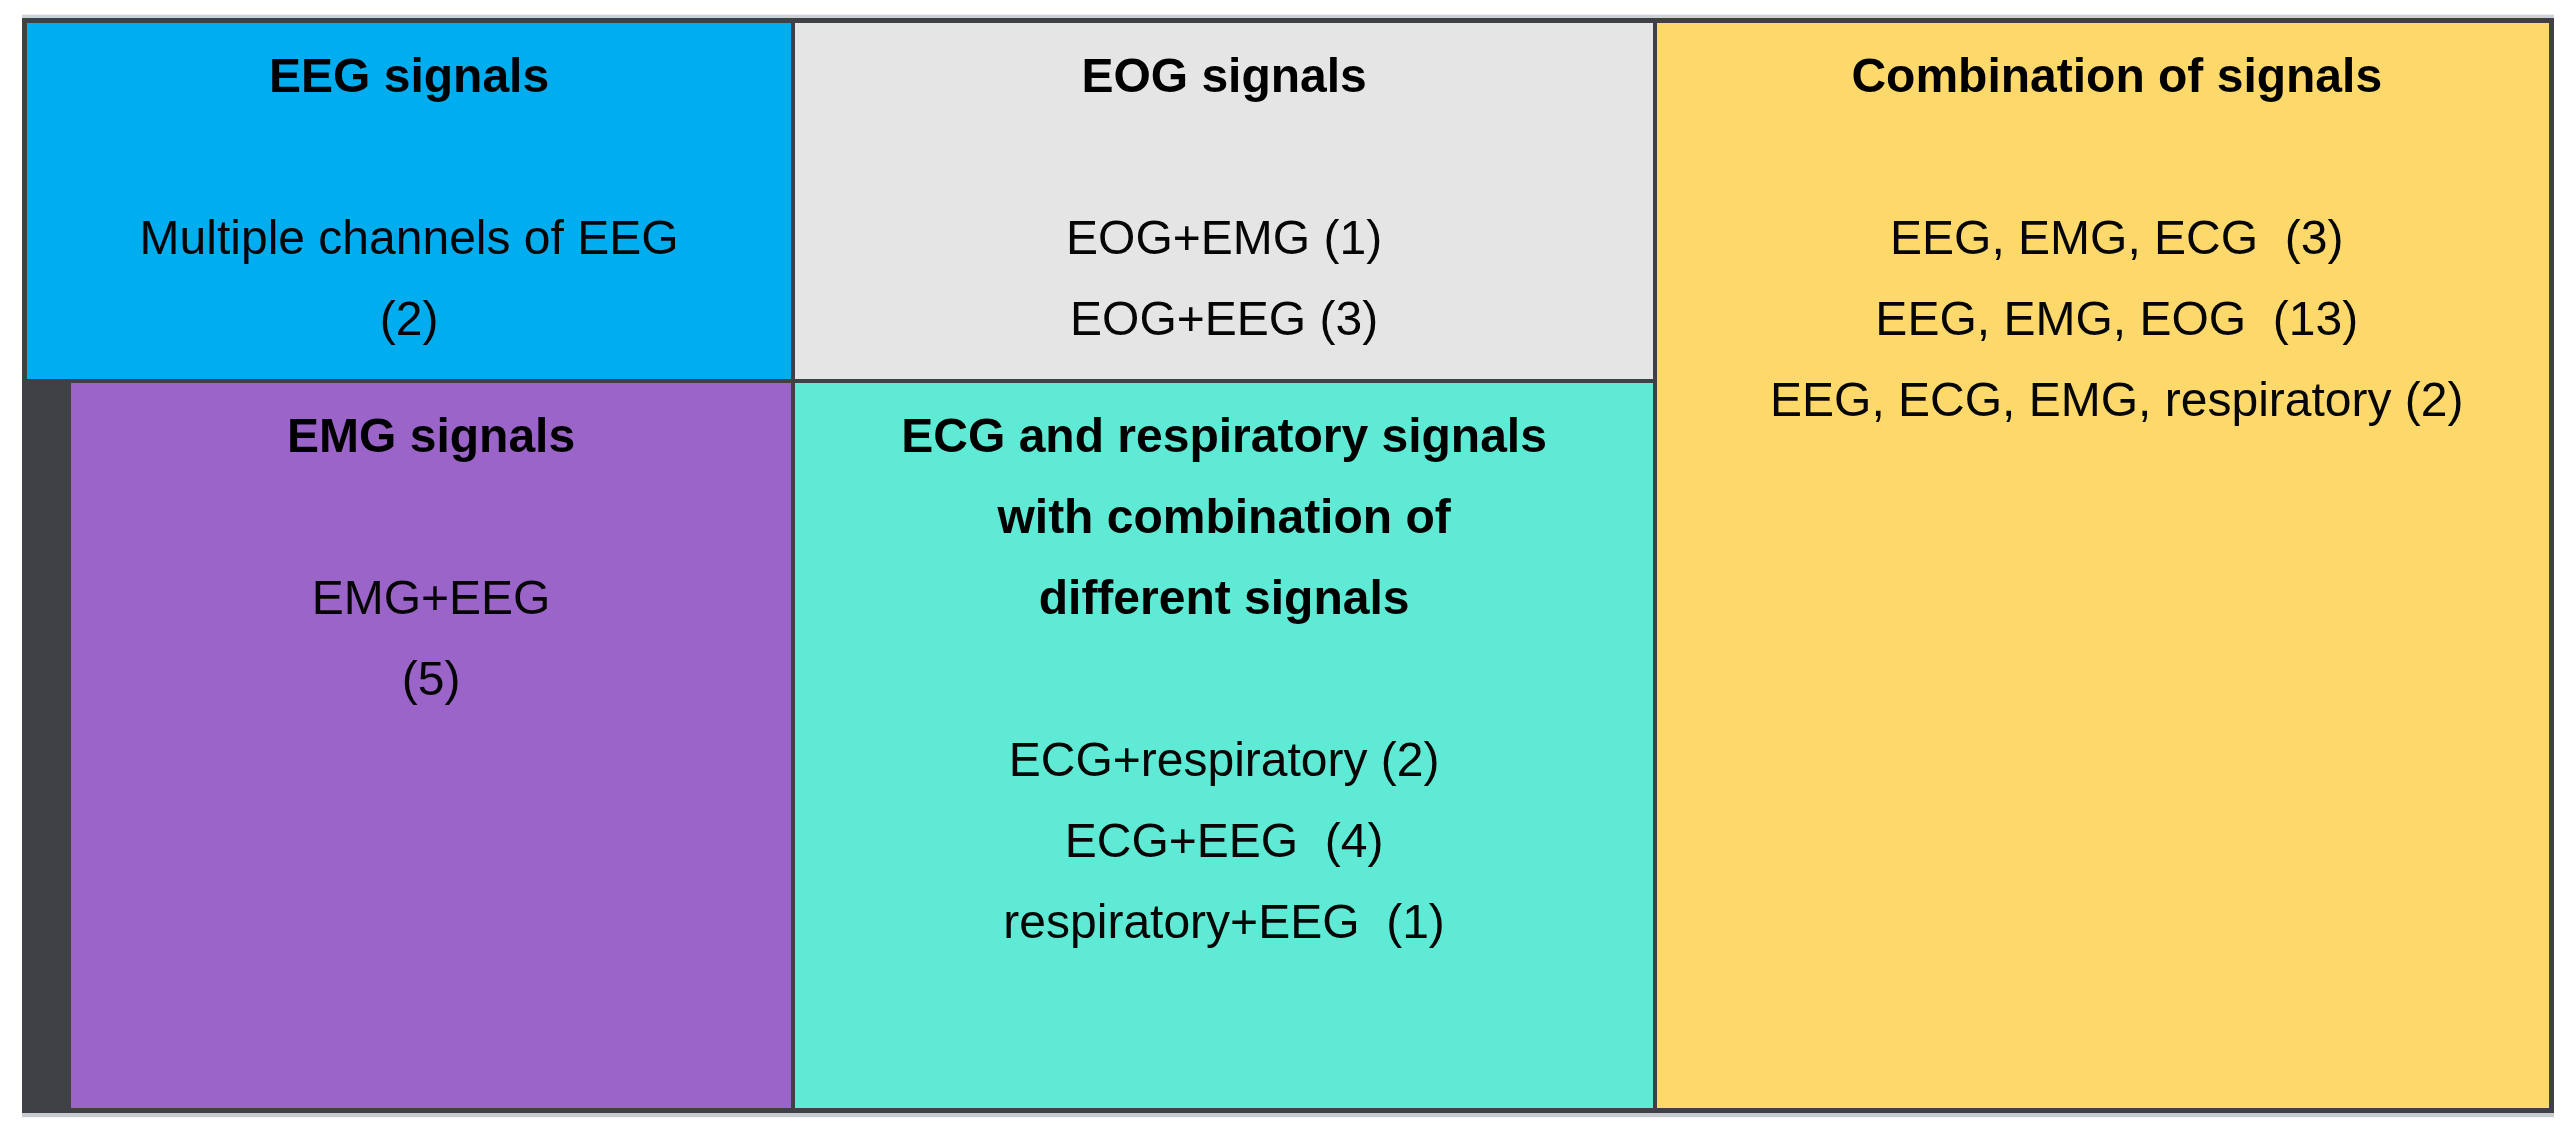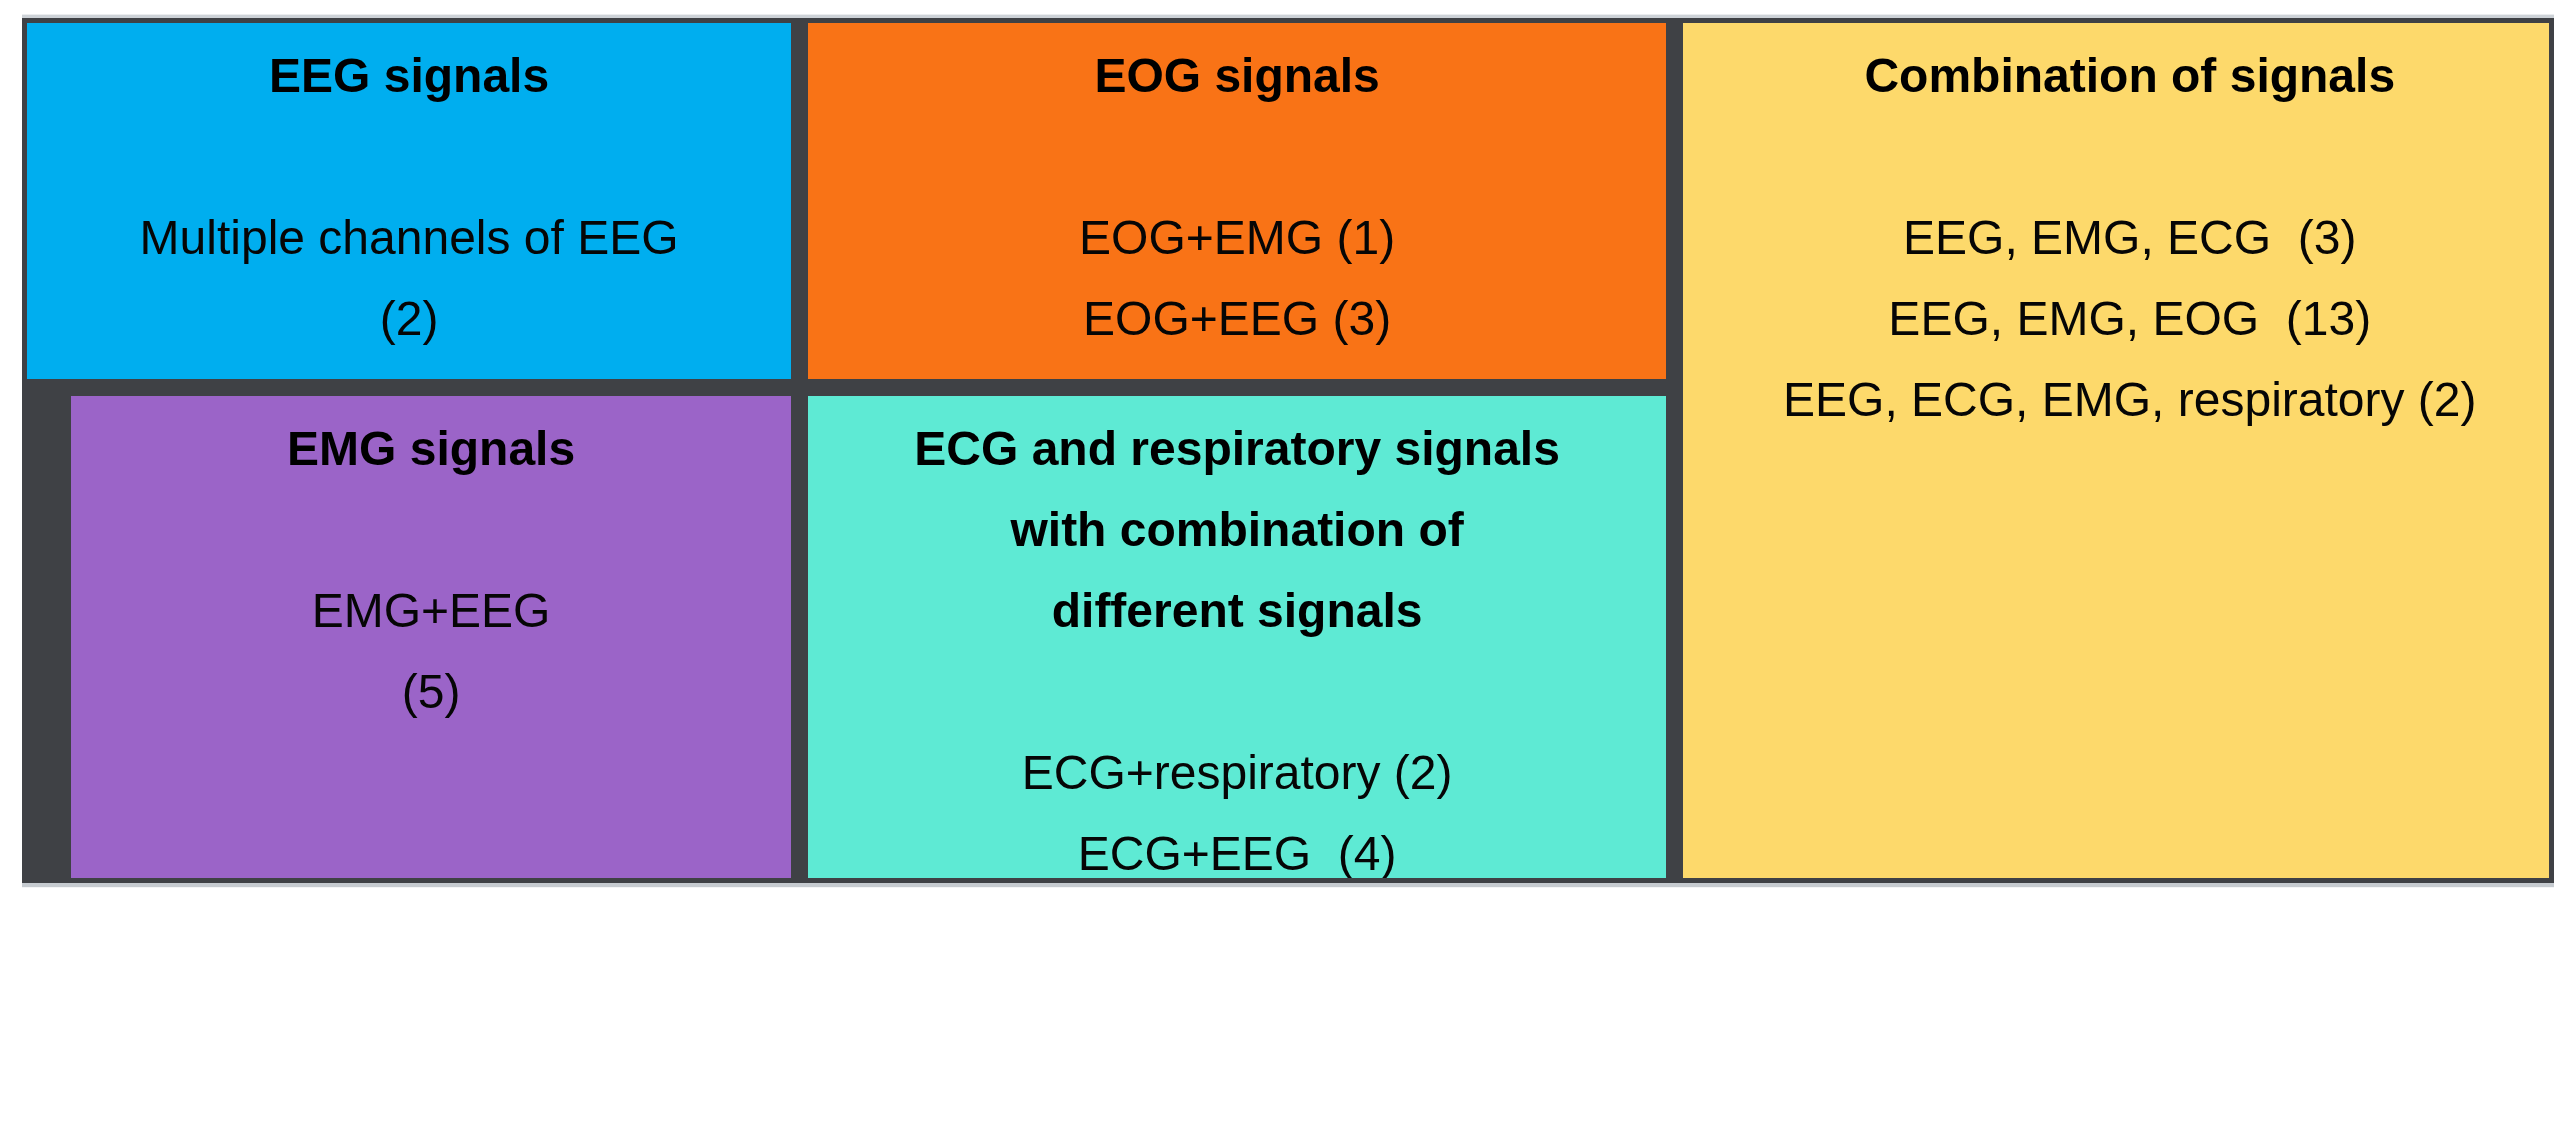--- a/index.html
+++ b/index.html
@@ -9,26 +9,26 @@
     height: 1137px;
     background: #ffffff;
     font-family: "Liberation Sans", sans-serif;
   }
 
   .figure {
     position: absolute;
     left: 22px;
     top: 18px;
     width: 2532px;
-    height: 865px;
+    height: 1095px;
     box-sizing: border-box;
     display: grid;
     grid-template-columns: 764px 858px 1fr;
     grid-template-rows: 356px 1fr;
-    gap: 17px;
+    gap: 4px;
     padding: 5.1px;
     background: #3f4145; 
     box-shadow: 0 -3.4px 0 #cdd2d7, 0 4.2px 0 #c6cbd0;
   }
 
   .cell {
     box-sizing: border-box;
     text-align: center;
     padding: 12px 8.5px 0 8.5px;
     font-size: 48px;
@@ -58,21 +58,21 @@
 <body>
 
 <div class="figure">
 
   <div class="cell cell-eeg" style="background-color: rgb(0, 174, 239);">
     <div class="cell-heading">EEG signals</div>
     <div class="cell-body">Multiple channels of EEG
 (2)</div>
   </div>
 
-  <div class="cell cell-eog" style="background-color: #f97316;">
+  <div class="cell cell-eog" style="background-color: #e5e5e5;">
     <div class="cell-heading">EOG signals</div>
     <div class="cell-body">EOG+EMG (1)
 EOG+EEG (3)</div>
   </div>
 
   <div class="cell cell-combo" style="background-color: rgb(253, 217, 107);">
     <div class="cell-heading">Combination of signals</div>
     <div class="cell-body">EEG, EMG, ECG  (3)
 EEG, EMG, EOG  (13)
 EEG, ECG, EMG, respiratory (2)</div>

